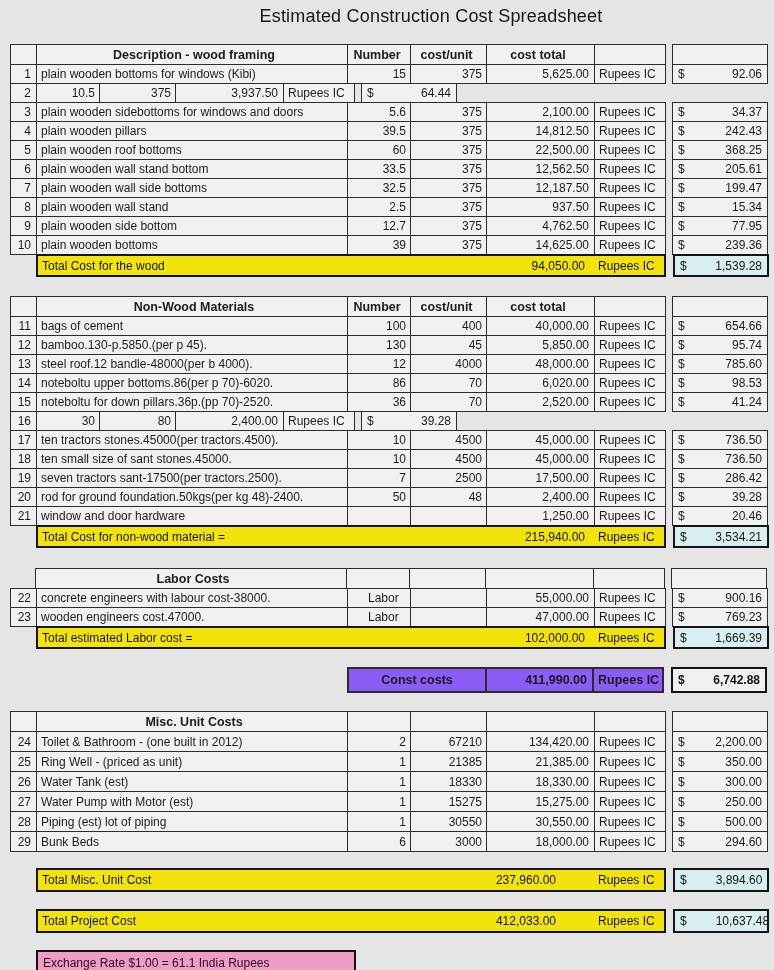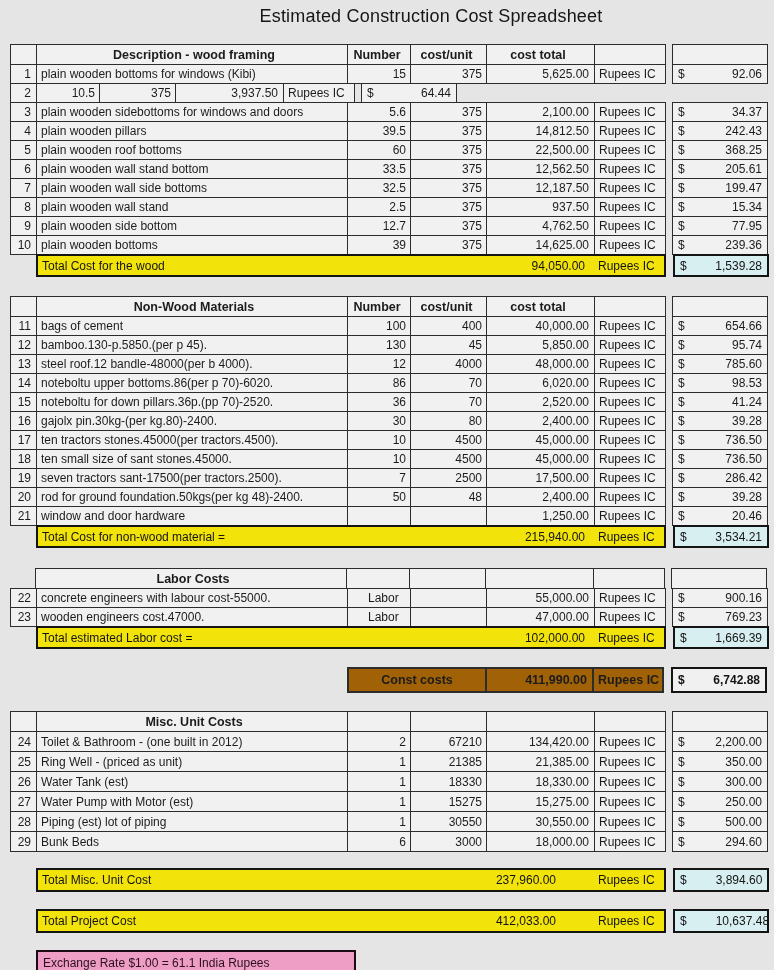--- a/index.html
+++ b/index.html
@@ -37,21 +37,21 @@
           border:2px solid #141414; display:flex; align-items:center; font-size:12px; color:#141414; }
   .ybar .t-label  { flex:1; padding-left:4px; }
   .ybar .t-amount { width:109px; text-align:right; padding-right:5px; }
   .ybar .t-cur    { width:66px; padding-left:8px; }
   .usdbox { box-sizing:border-box; width:96px; height:23px; margin-left:7px; background:#d8eff1;
             border:2px solid #141414; display:flex; align-items:center; justify-content:space-between;
             padding:0 5px; font-size:12px; color:#141414; }
 
   
   .constbar { display:flex; margin:18px 0 0 347px; font-weight:bold; }
-  .constbar .cell { height:26px; border-width:2px; font-size:12.5px; background:#a16207; margin-left:-2px; }
+  .constbar .cell { height:26px; border-width:2px; font-size:12.5px; background:#8b5cf6; margin-left:-2px; }
   .constbar .cell:first-child { margin-left:0; }
   .cc-label { width:140px; justify-content:center; }
   .constbar .usdbox { height:26px; font-weight:bold; background:#f0f0f0; }
 
   
   .sumbar { display:flex; margin-left:10px; }
   .sumbar .ybar, .sumbar .usdbox { height:24px;gap:29px; }
 
   
   .exbar { box-sizing:border-box; margin:17px 0 0 36px; width:320px; height:26px;
@@ -314,21 +314,20 @@
           <div class="cell c-rupees">Rupees IC</div>
           <div class="gapcol"></div>
           <div class="cell c-usd">
             <span class="dsym">$</span>
             <span class="dval">41.24</span>
           </div>
         </div>
       
         <div class="row">
           <div class="cell c-num">16</div>
-          <div class="cell c-desc">gajolx pin.30kg-(per kg.80)-2400.</div>
           <div class="cell c-number">30</div>
           <div class="cell c-unit">80</div>
           <div class="cell c-ctotal">2,400.00</div>
           <div class="cell c-rupees">Rupees IC</div>
           <div class="gapcol"></div>
           <div class="cell c-usd">
             <span class="dsym">$</span>
             <span class="dval">39.28</span>
           </div>
         </div>
@@ -426,21 +425,21 @@
       <div class="cell c-ctotal"></div>
       <div class="cell c-rupees"></div>
       <div class="gapcol"></div>
       <div class="cell c-usd"></div>
     </div>
     <div class="rows">
       
     
         <div class="row">
           <div class="cell c-num">22</div>
-          <div class="cell c-desc">concrete engineers with labour cost-55000.</div>
+          <div class="cell c-desc">concrete engineers with labour cost-38000.</div>
           <div class="cell c-number">Labor</div>
           <div class="cell c-unit"></div>
           <div class="cell c-ctotal">55,000.00</div>
           <div class="cell c-rupees">Rupees IC</div>
           <div class="gapcol"></div>
           <div class="cell c-usd">
             <span class="dsym">$</span>
             <span class="dval">900.16</span>
           </div>
         </div>

